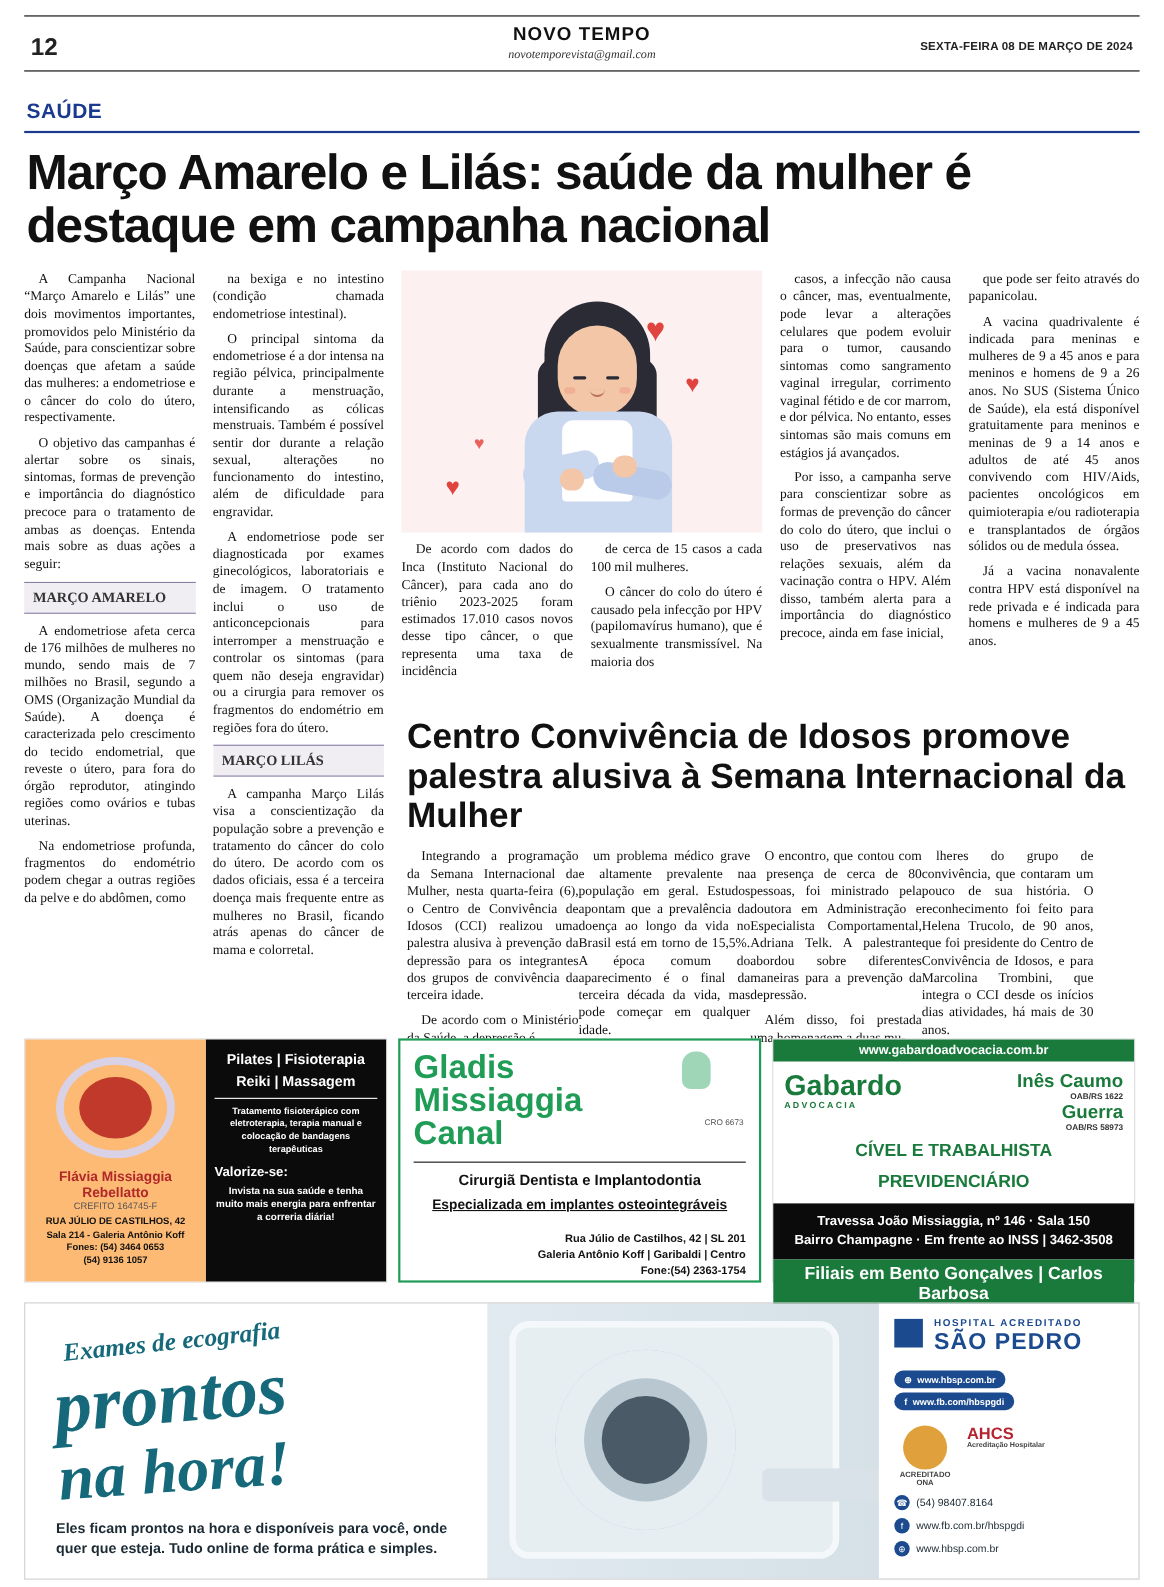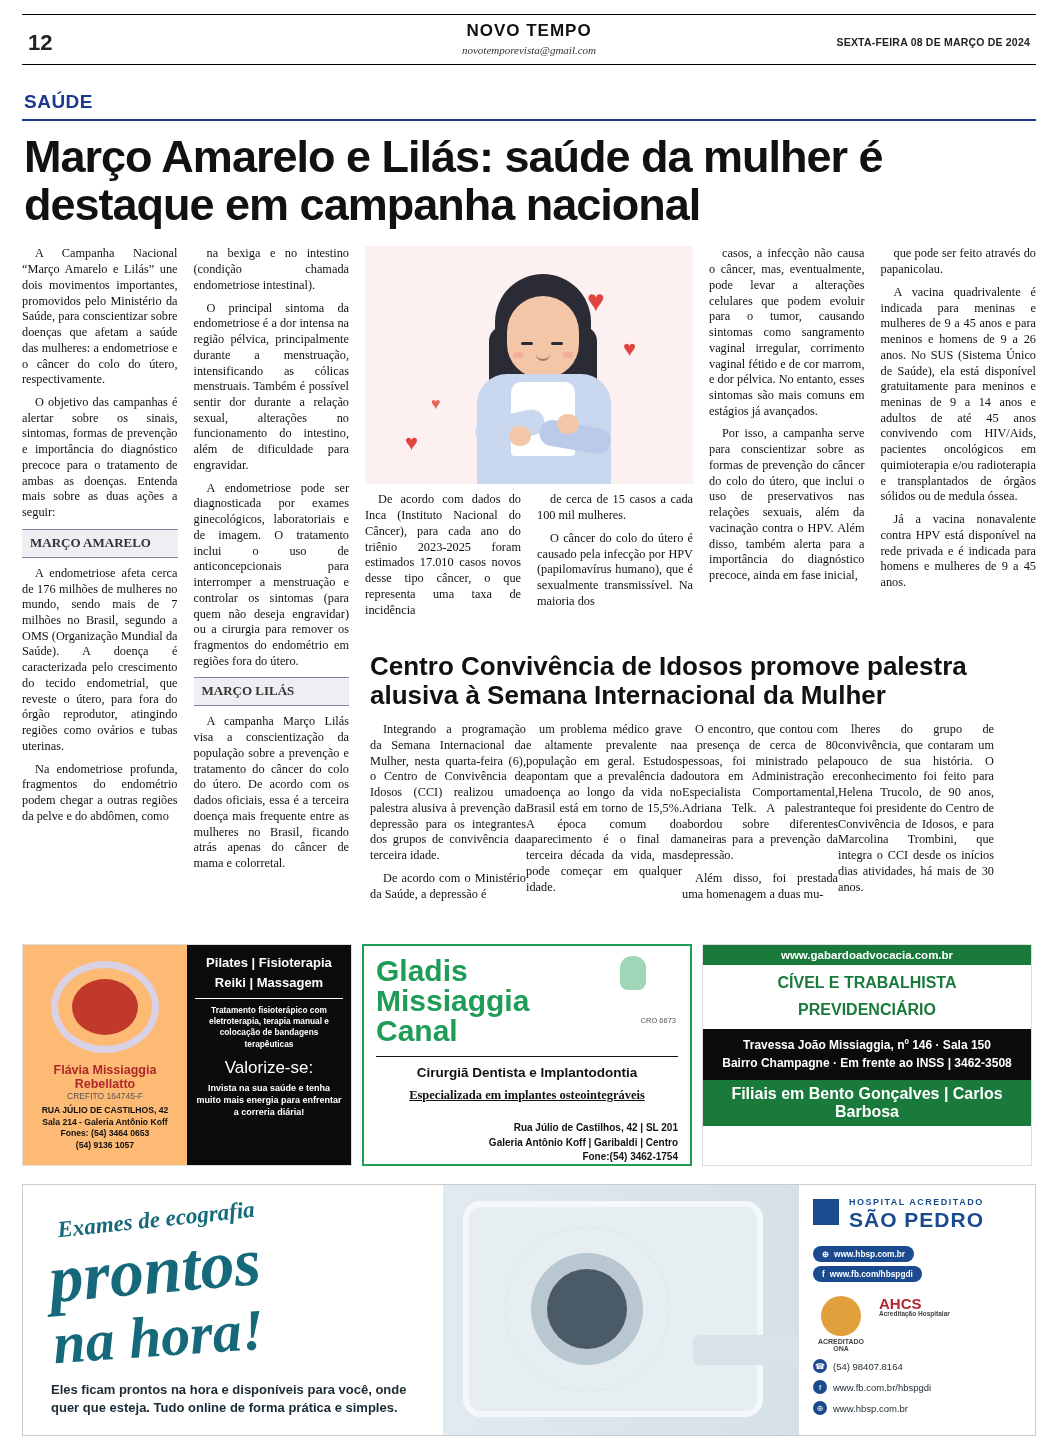--- a/index.html
+++ b/index.html
@@ -88,49 +88,49 @@
   .body-top { position:absolute; left:8px; top:100px; width:134px; height:118px; background:#c9d7ef; border-radius:30px 30px 10px 10px; }
   .shirt { position:absolute; left:42px; top:108px; width:64px; height:74px; background:#ffffff; border-radius:10px 10px 4px 4px; }
   .arm-l { position:absolute; left:6px; top:140px; width:70px; height:26px; background:#c9d7ef; border-radius:14px; transform:rotate(-12deg); }
   .arm-r { position:absolute; left:70px; top:150px; width:72px; height:26px; background:#b9cbe9; border-radius:14px; transform:rotate(10deg); }
   .hand-l { position:absolute; left:88px; top:140px; width:22px; height:20px; background:#f3c6a7; border-radius:10px; }
   .hand-r { position:absolute; left:40px; top:152px; width:22px; height:20px; background:#f3c6a7; border-radius:10px; }
 
   
   .headline2 {
     font-family:"Liberation Sans", sans-serif;
-    font-weight:bold; font-size:26px; line-height:1.12; color:#111;
+    font-weight:bold; font-size:32px; line-height:1.12; color:#111;
     margin:14px 0 12px 0;
   }
   .wide-cols { display:flex; }
 
   
   .ads-row { display:flex; gap:10px; margin-top:14px; align-items:stretch; }
 
   .ad1 { width:330px; height:222px; display:flex; border:1px solid #ddd; }
   .ad1-left { width:165px; background:#fdba74; position:relative; }
   .ad1-circle { position:absolute; left:28px; top:16px; width:108px; height:92px; border:7px solid #d9d2e6; border-radius:50%; display:flex; align-items:center; justify-content:center; }
   .ad1-circle-inner { width:66px; height:56px; background:#c0392b; border-radius:50%; }
   .ad1-name { position:absolute; left:0; right:0; top:118px; text-align:center; font-family:"Liberation Sans", sans-serif; font-weight:bold; font-size:12.5px; color:#b0282a; }
   .ad1-crefito { position:absolute; left:0; right:0; top:146px; text-align:center; font-family:"Liberation Sans", sans-serif; font-size:8.5px; color:#555; }
   .ad1-addr { position:absolute; left:0; right:0; top:160px; text-align:center; font-family:"Liberation Sans", sans-serif; font-weight:bold; font-size:8.6px; line-height:1.35; color:#111; }
   .ad1-right { width:165px; background:#0b0b0b; color:#fff; padding:8px; }
   .ad1-serv { font-family:"Liberation Sans", sans-serif; font-weight:bold; font-size:13px; text-align:center; line-height:1.5; }
   .ad1-sep { border-top:1px solid #fff; margin:6px 0; }
   .ad1-sub { font-family:"Liberation Sans", sans-serif; font-weight:bold; font-size:8.3px; line-height:1.35; text-align:center; }
-  .ad1-val { font-family:"Liberation Sans", sans-serif; font-weight:normal; font-size:17px; text-align:center; margin-top:8px; }
+  .ad1-val { font-family:"Liberation Sans", sans-serif; font-weight:bold; font-size:12px; margin-top:8px; }
   .ad1-val2 { font-family:"Liberation Sans", sans-serif; font-weight:bold; font-size:9px; line-height:1.35; text-align:center; margin-top:4px; }
 
   .ad2 { width:330px; height:222px; border:2px solid #1f9c56; background:#fff; padding:10px 12px; position:relative; }
   .ad2-brand { font-family:"Liberation Sans", sans-serif; font-weight:bold; font-size:30px; line-height:1.0; color:#1f9c56; }
   .ad2-tooth { position:absolute; right:44px; top:10px; width:26px; height:34px; background:#9fd6b7; border-radius:12px 12px 8px 8px; }
   .ad2-cro { position:absolute; right:14px; top:70px; font-family:"Liberation Sans", sans-serif; font-size:7.5px; color:#555; }
   .ad2-line { border-top:1.5px solid #111; margin:10px 0 8px; }
   .ad2-spec { font-family:"Liberation Sans", sans-serif; font-weight:bold; font-size:13.5px; text-align:center; color:#111; }
-  .ad2-spec2 { font-family:Liberation Serif, serif; font-weight:bold; font-size:12.5px; text-align:center; color:#111; margin-top:8px; text-decoration:underline; }
+  .ad2-spec2 { font-family:Liberation Sans, sans-serif; font-weight:bold; font-size:12.5px; text-align:center; color:#111; margin-top:8px; text-decoration:underline; }
   .ad2-addr { font-family:"Liberation Sans", sans-serif; font-weight:bold; font-size:10px; text-align:right; line-height:1.45; margin-top:18px; }
 
   .ad3 { width:330px; height:222px; border:1px solid #ddd; background:#fff; }
   .ad3-top { background:#1a7a3c; color:#fff; font-family:"Liberation Sans", sans-serif; font-weight:bold; font-size:11.5px; text-align:center; padding:4px 0; }
   .ad3-mid { display:flex; padding:8px 10px 0; }
   .ad3-logo { font-family:"Liberation Sans", sans-serif; font-weight:bold; font-size:26px; color:#1a7a3c; line-height:1; }
   .ad3-logo .sub { font-size:8px; letter-spacing:2px; display:block; margin-top:2px; }
   .ad3-names { margin-left:auto; text-align:right; font-family:"Liberation Sans", sans-serif; font-weight:bold; font-size:17px; color:#1a7a3c; line-height:1.15; }
   .ad3-oab { font-size:7.5px; color:#333; font-weight:bold; }
   .ad3-area { text-align:center; font-family:"Liberation Sans", sans-serif; font-weight:bold; font-size:16px; color:#1a7a3c; line-height:1.2; margin-top:8px; }
@@ -301,25 +301,37 @@
       <div class="ad2-tooth"></div>
       <div class="ad2-brand">Gladis</div>
       <div class="ad2-brand l2">Missiaggia</div>
       <div class="ad2-brand">Canal</div>
       <div class="ad2-cro">CRO 6673</div>
       <div class="ad2-line"></div>
       <div class="ad2-spec">Cirurgiã Dentista e Implantodontia</div>
       <div class="ad2-spec2">Especializada em implantes osteointegráveis</div>
       <div class="ad2-addr">Rua Júlio de Castilhos, 42 | SL 201</div>
       <div class="ad2-addr" style="margin-top:0">Galeria Antônio Koff | Garibaldi | Centro</div>
-      <div class="ad2-addr" style="margin-top:0">Fone:(54) 3462-1754</div>
+      <div class="ad2-addr" style="margin-top:0">Fone:(54) 2363-1754</div>
     </div>
 
     <div class="ad3">
       <div class="ad3-top">www.gabardoadvocacia.com.br</div>
+      <div class="ad3-mid">
+        <div class="ad3-logo">
+          <span>Gabardo</span>
+          <span class="sub">ADVOCACIA</span>
+        </div>
+        <div class="ad3-names">
+          <div>Inês Caumo</div>
+          <div class="ad3-oab">OAB/RS 1622</div>
+          <div>Guerra</div>
+          <div class="ad3-oab">OAB/RS 58973</div>
+        </div>
+      </div>
       <div class="ad3-area">CÍVEL E TRABALHISTA</div>
       <div class="ad3-area">PREVIDENCIÁRIO</div>
       <div class="ad3-bar">
         <div>Travessa João Missiaggia, nº 146 · Sala 150</div>
         <div>Bairro Champagne · Em frente ao INSS | 3462-3508</div>
       </div>
       <div class="ad3-foot">Filiais em Bento Gonçalves | Carlos Barbosa</div>
     </div>
   </div>
 

